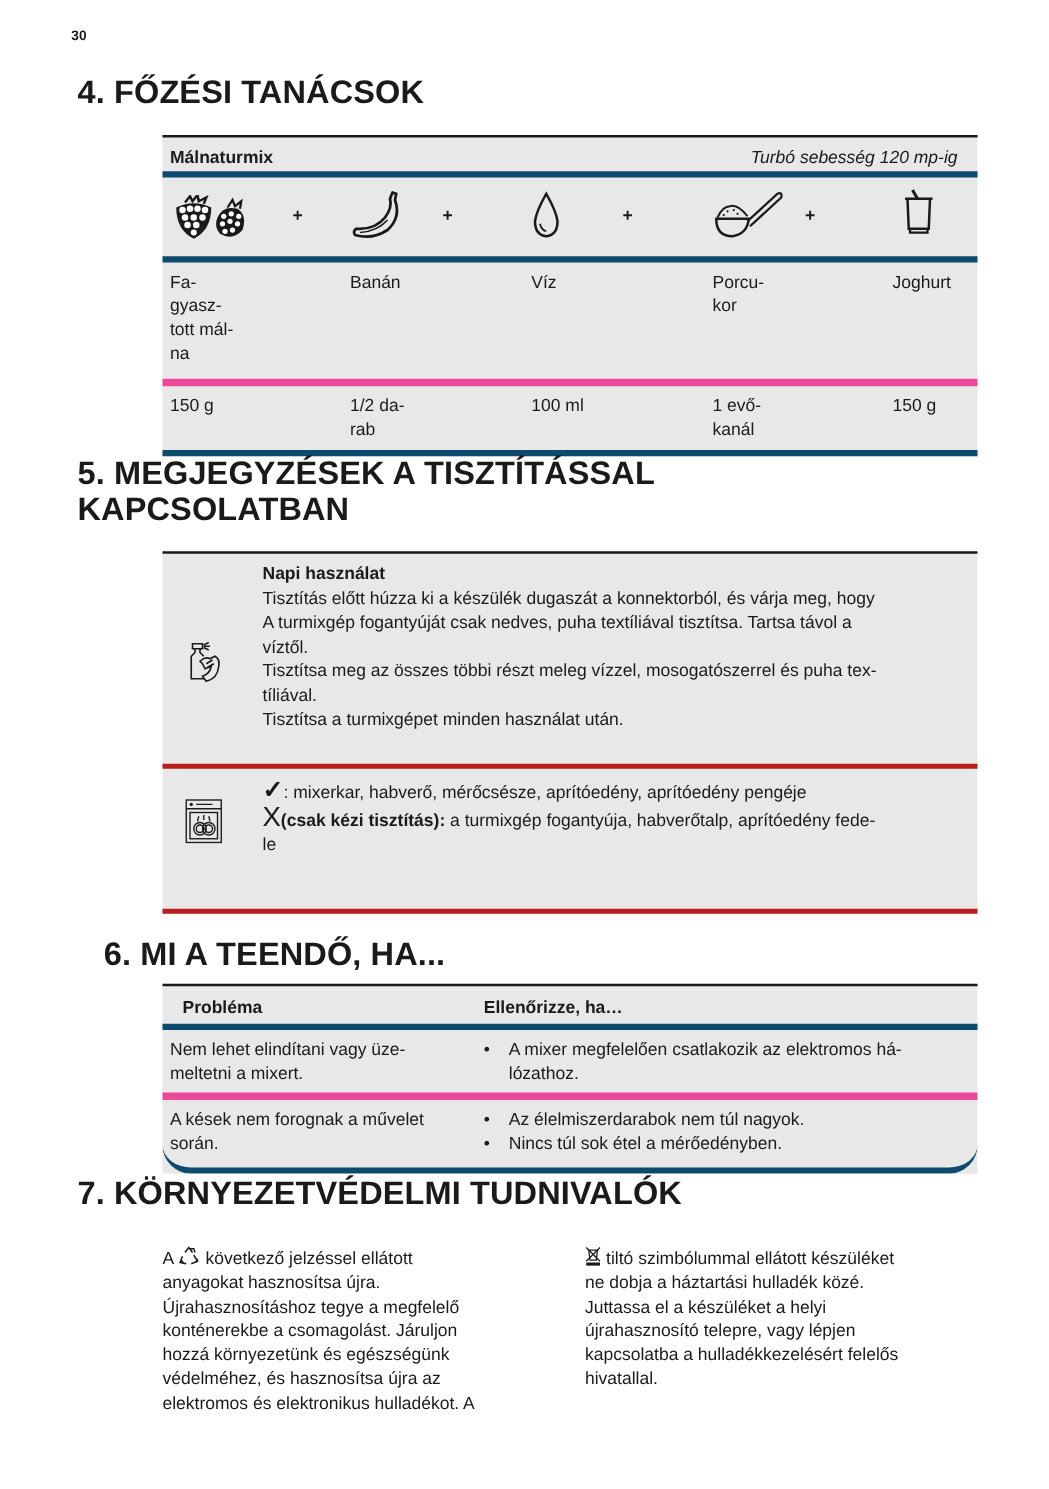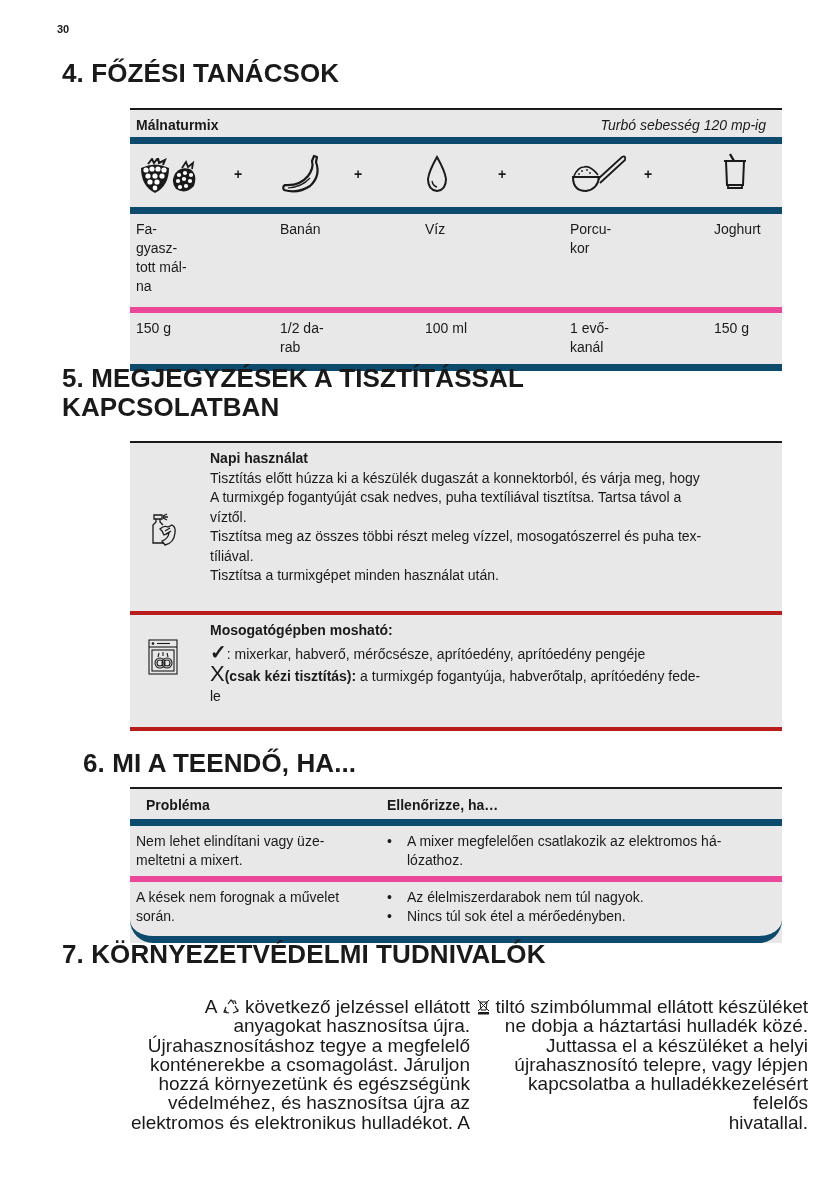--- a/index.html
+++ b/index.html
@@ -1,29 +1,29 @@
 <!DOCTYPE html>
 <html><head>
 <meta charset="utf-8">
 <style>
   html, body { margin: 0; padding: 0; background: #ffffff; }
   body { width: 839px; height: 1191px; position: relative; font-family: "Liberation Sans", sans-serif; color: #1a1a1a; overflow: hidden; }
   .page-num { position: absolute; left: 57px; top: 23px; font-size: 11px; font-weight: bold; }
   h1 { position: absolute; left: 62px; margin: 0; font-size: 26px; font-weight: bold; line-height: 29px; letter-spacing: 0.1px; }
   .tbl { position: absolute; left: 130px; width: 652px; background: #e8e8e8; }
   .tbl .rule-top { border-top: 2px solid #1a1a1a; }
-  .row { position: relative; border-bottom: 7px solid #0c4a6e; }
+  .row { position: relative; border-bottom: 5px solid #0c4a6e; }
   .row.thick { border-bottom: 6px solid #ec4899; }
   .cell { position: absolute; font-size: 14px; line-height: 19px; }
   .bold { font-weight: bold; }
   .plus { position: absolute; font-size: 14px; font-weight: bold; }
   .icon { position: absolute; }
   .note-row { position: relative; border-bottom: 4px solid #b91c1c; }
   .note-text { position: absolute; left: 80px; right: 10px; font-size: 14px; line-height: 19.5px; }
-  .env-col { position: absolute; font-size: 19px; line-height: 19.3px; width: 340px; text-align: right; }
+  .env-col { position: absolute; font-size: 14px; line-height: 19.3px; width: 340px; }
   .bullet { position: absolute; left: 0; }
 </style>
 </head>
 <body>
 
 <div class="page-num">30</div>
 
 <h1 style="top:59px;">4. FŐZÉSI TANÁCSOK</h1>
 
 <div class="tbl" style="top:108px;">
@@ -162,21 +162,20 @@
         <path d="M9 4.5 L22 4.5"></path>
           <circle cx="5" cy="4.5" r="0.8" fill="#1a1a1a"></circle>
         <circle cx="12" cy="24" r="5"></circle>
           <circle cx="12" cy="24" r="3"></circle>
           <circle cx="19" cy="24" r="5"></circle>
           <circle cx="19" cy="24" r="3"></circle>
         <path d="M11 14 L10 18 M15 13 L15 17 M19 14 L20 18"></path>
       </g>
     </svg>
     <div class="note-text" style="top:6px;">
-      <div class="bold">Mosogatógépben mosható:</div>
       <div style="margin-top:2px;">
         <span style="font-size:20px; font-weight:bold;">✓</span><span>: mixerkar, habverő, mérőcsésze, aprítóedény, aprítóedény pengéje</span>
       </div>
       <div>
         <span style="font-size:22px;">X</span><span class="bold">(csak kézi tisztítás):</span><span> a turmixgép fogantyúja, habverőtalp, aprítóedény fede-</span>
       </div>
       <div>le</div>
     </div>
   </div>
 </div>

